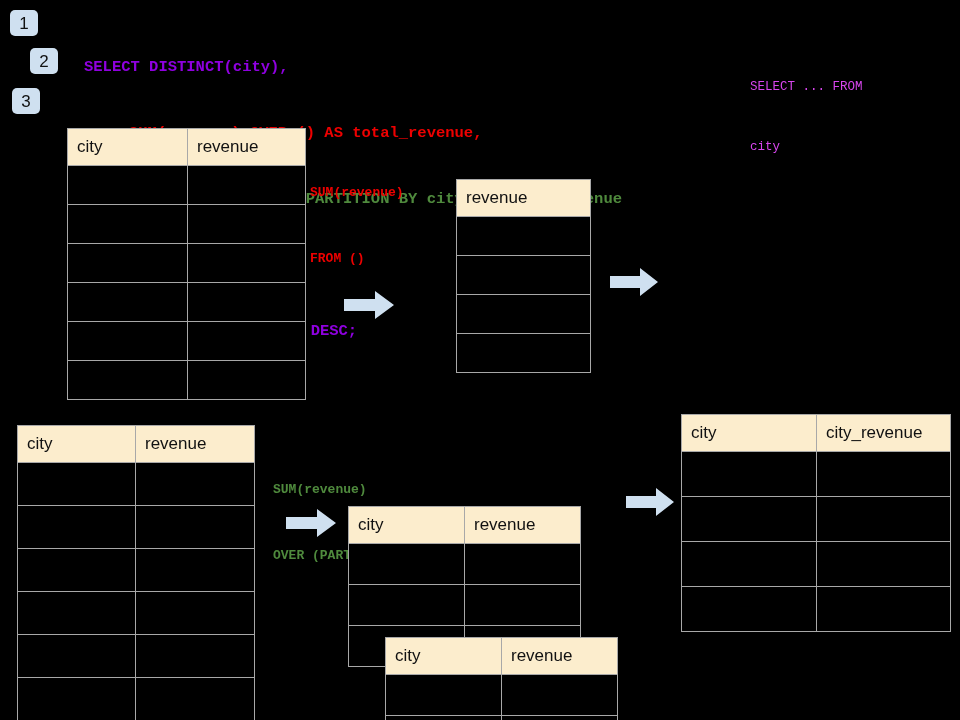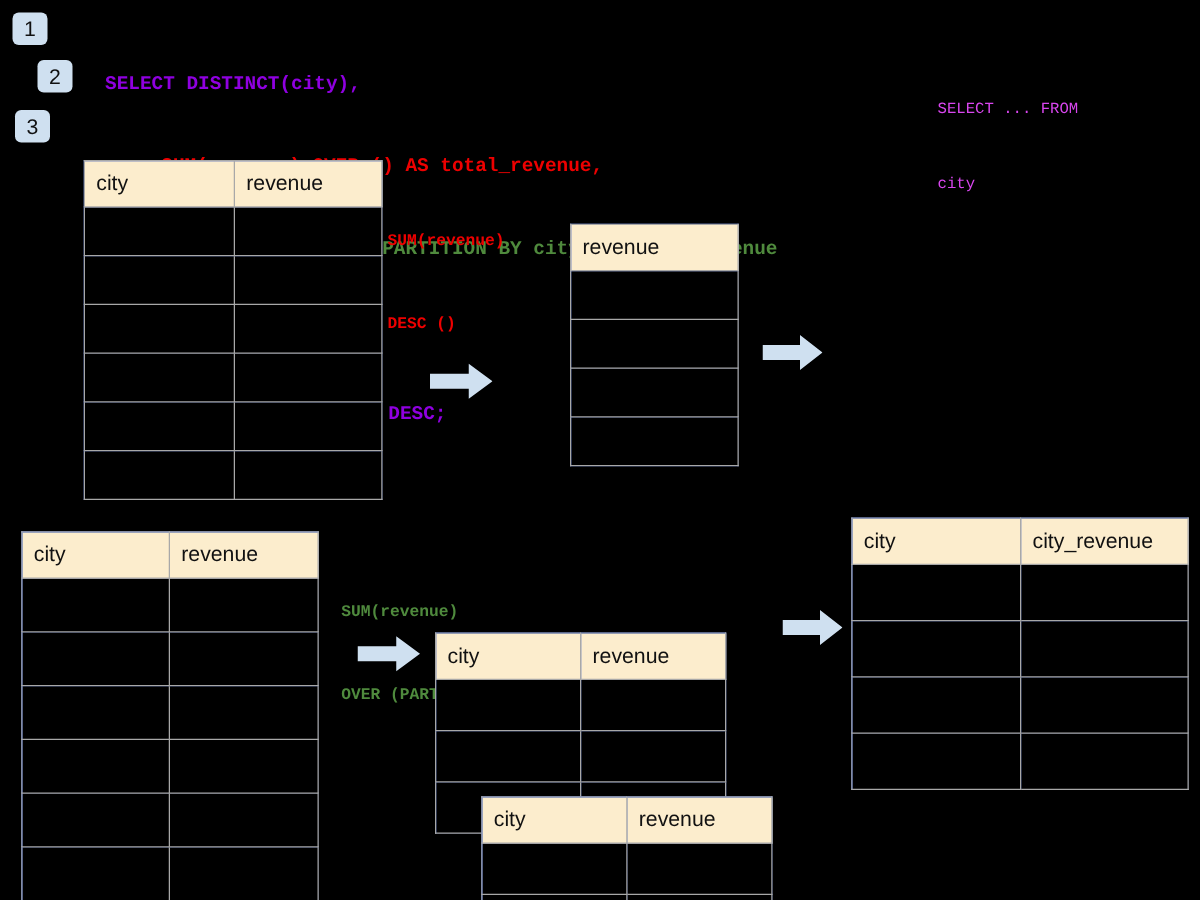--- a/index.html
+++ b/index.html
@@ -127,21 +127,21 @@
     <div class="sql-line c-purple" style="padding-left:22px;">ORDER by city_revenue DESC;</div>
   </div>
 
   <div class="sidenote" style="left:750px; top:37px;">
     <div>SELECT ... FROM</div>
     <div>city</div>
   </div>
 
   <div class="annot red" style="left:310px; top:138px;">
     <div>SUM(revenue)</div>
-    <div>DESC ()</div>
+    <div>FROM ()</div>
   </div>
 
   <div class="annot green" style="left:273px; top:435px;">
     <div>SUM(revenue)</div>
     <div>OVER (PARTITION</div>
   </div>
 
   <table class="tbl" style="left:67px; top:128px; width:238px;">
     <colgroup>
         <col style="width:120px;">

